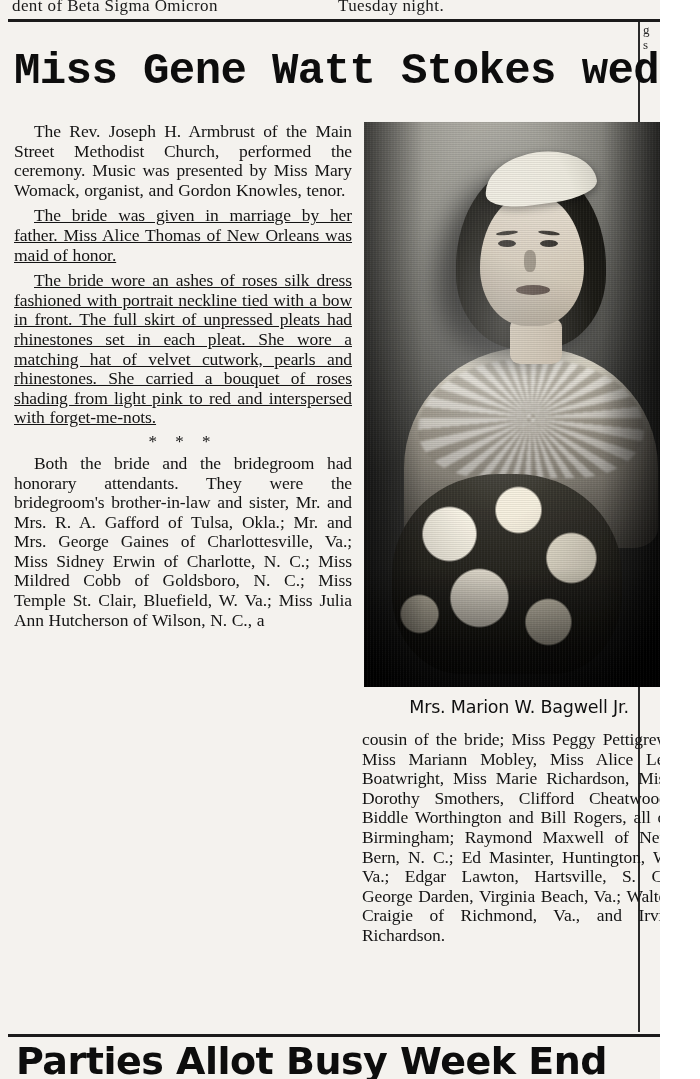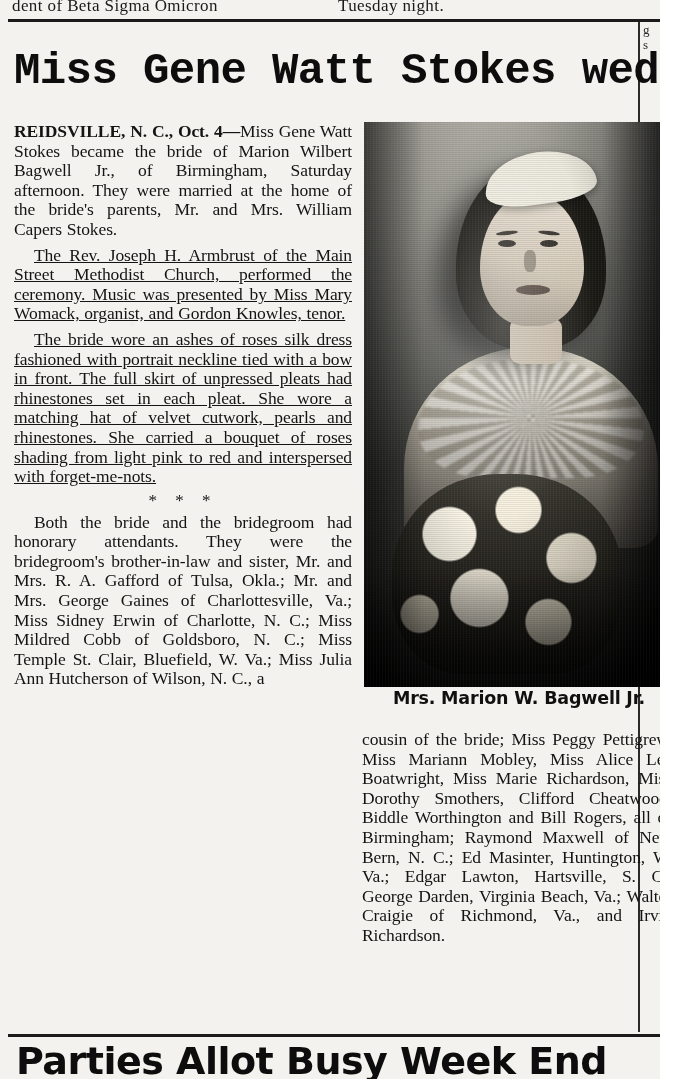--- a/index.html
+++ b/index.html
@@ -294,25 +294,26 @@
     position: absolute;
     left: 0; right: 0; bottom: 0;
     height: 120px;
     background: linear-gradient(0deg, rgba(0,0,0,0.75) 0%, rgba(0,0,0,0) 100%);
   }
 
   .caption {
     width: 310px;
     text-align: center;
     font-family: "DejaVu Sans", sans-serif;
-    font-weight: bold;
+    font-weight: normal;
     font-size: 17.5px;
     line-height: 22px;
     letter-spacing: -0.2px;
     color: #101010;
+    margin-top: 9px;
   }
 
   .col-right-bottom {
     position: absolute;
     left: 348px;
     top: 608px;
     width: 310px;
   }
 
   .bottom-rule {
@@ -366,24 +367,24 @@
   </div>
 
   <h1 class="headline">
     <span>Miss Gene Watt Stokes wed</span>
   </h1>
 
   <div class="body-area">
 
     <div class="col-left">
       <p class="art">
-        <span class="dateline">REIDSVILLE, N. C., Oct. 4—</span><span>Miss Gene Watt Stokes became the bride of Marion Wilbert Bagwell Jr., of Birmingham, Saturday afternoon. They were married at the home of the bride's parents, Mr. and Mrs. William Capers Stokes.</span>
+        <span class="indent"></span><span>The Rev. Joseph H. Armbrust of the Main Street Methodist Church, performed the ceremony. Music was presented by Miss Mary Womack, organist, and Gordon Knowles, tenor.</span>
       </p>
       <p class="art">
-        <span class="indent"></span><span>The Rev. Joseph H. Armbrust of the Main Street Methodist Church, performed the ceremony. Music was presented by Miss Mary Womack, organist, and Gordon Knowles, tenor.</span>
+        <span class="indent"></span><span>The bride was given in marriage by her father. Miss Alice Thomas of New Orleans was maid of honor.</span>
       </p>
       <p class="art">
         <span class="indent"></span><span>The bride wore an ashes of roses silk dress fashioned with portrait neckline tied with a bow in front. The full skirt of unpressed pleats had rhinestones set in each pleat. She wore a matching hat of velvet cutwork, pearls and rhinestones. She carried a bouquet of roses shading from light pink to red and interspersed with forget-me-nots.</span>
       </p>
 
       <div class="stars">* * *</div>
 
       <p class="art">
         <span class="indent"></span><span>Both the bride and the bridegroom had honorary attendants. They were the bridegroom's brother-in-law and sister, Mr. and Mrs. R. A. Gafford of Tulsa, Okla.; Mr. and Mrs. George Gaines of Charlottesville, Va.; Miss Sidney Erwin of Charlotte, N. C.; Miss Mildred Cobb of Goldsboro, N. C.; Miss Temple St. Clair, Bluefield, W. Va.; Miss Julia Ann Hutcherson of Wilson, N. C., a</span>
       </p>

